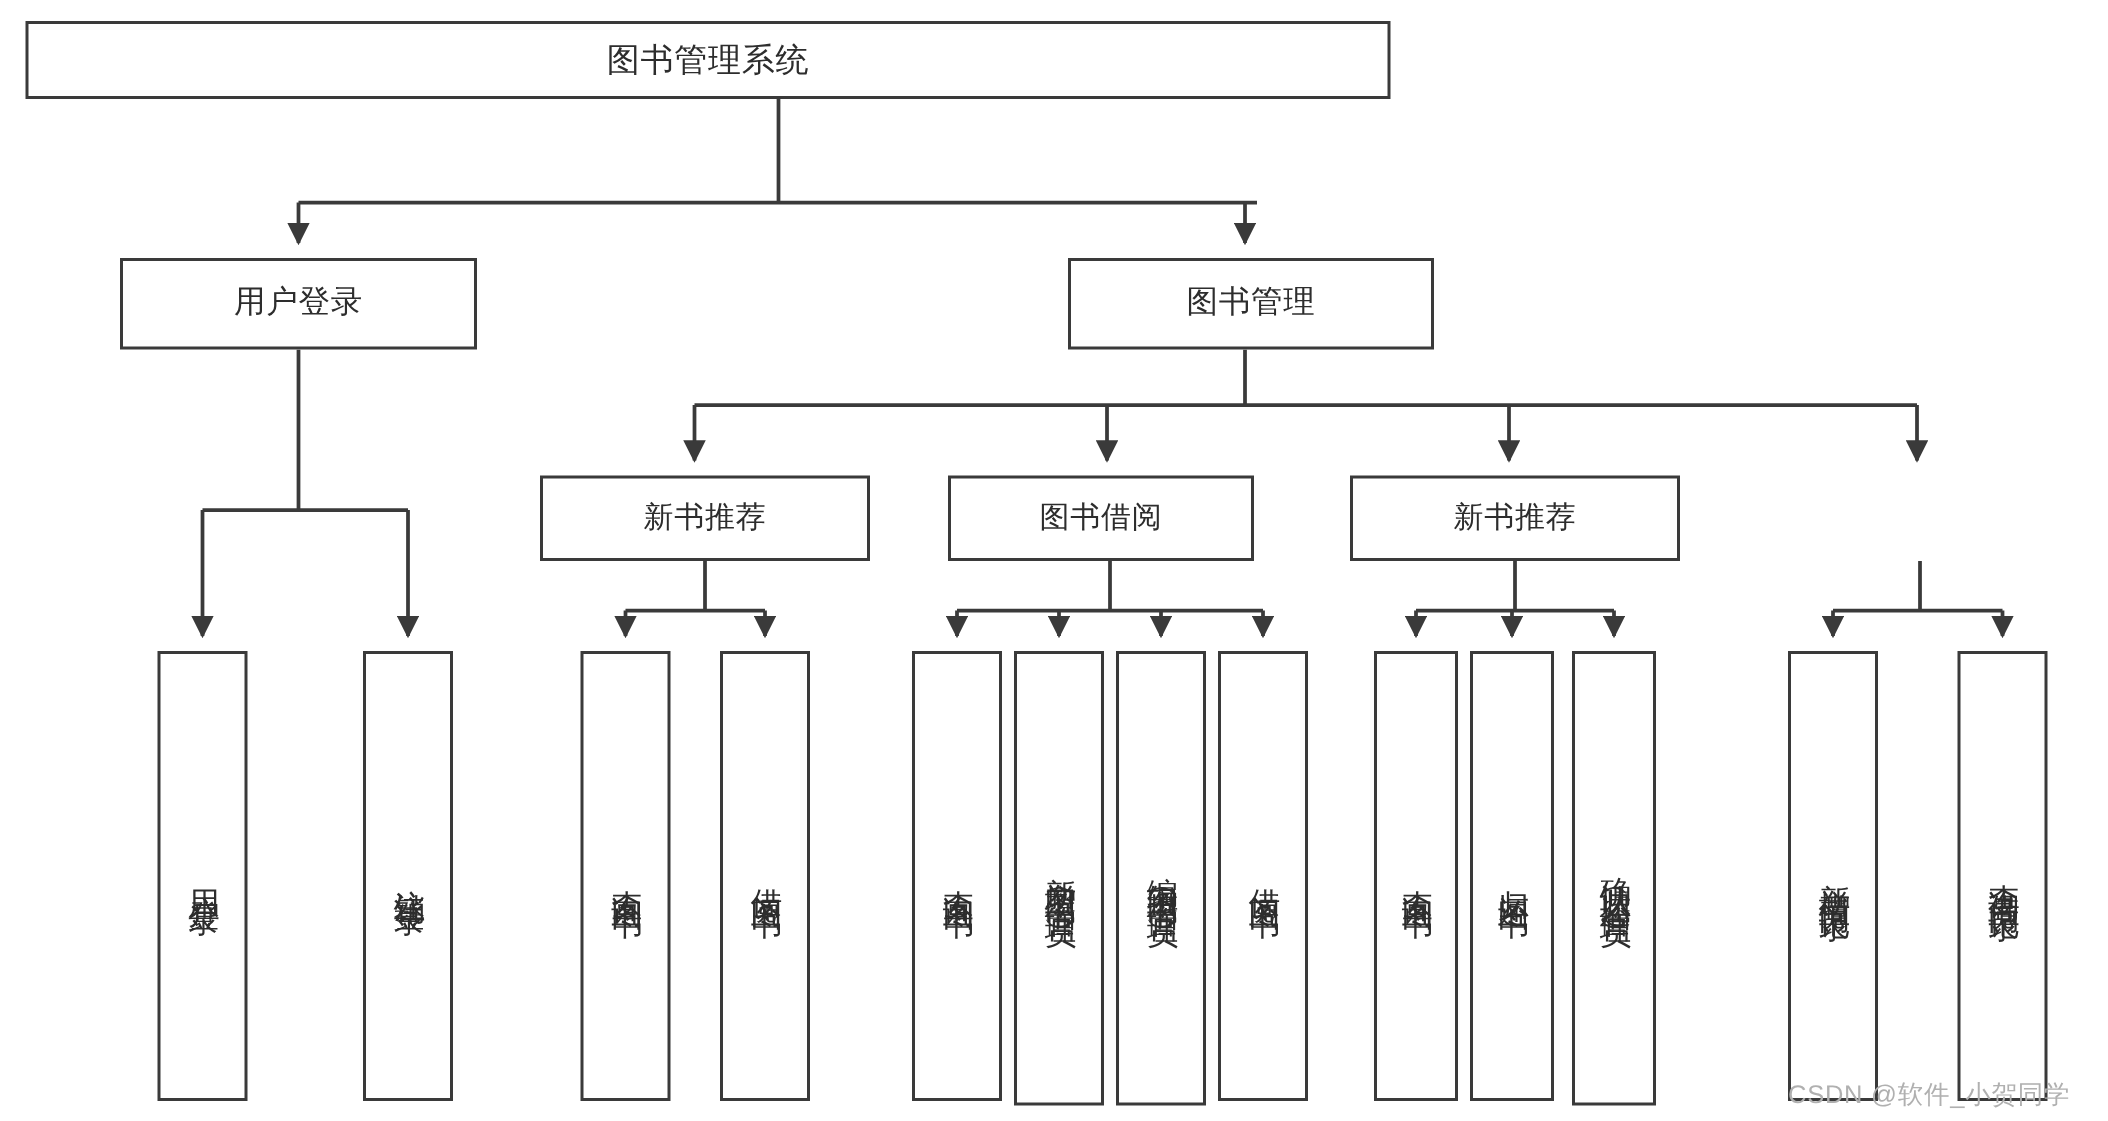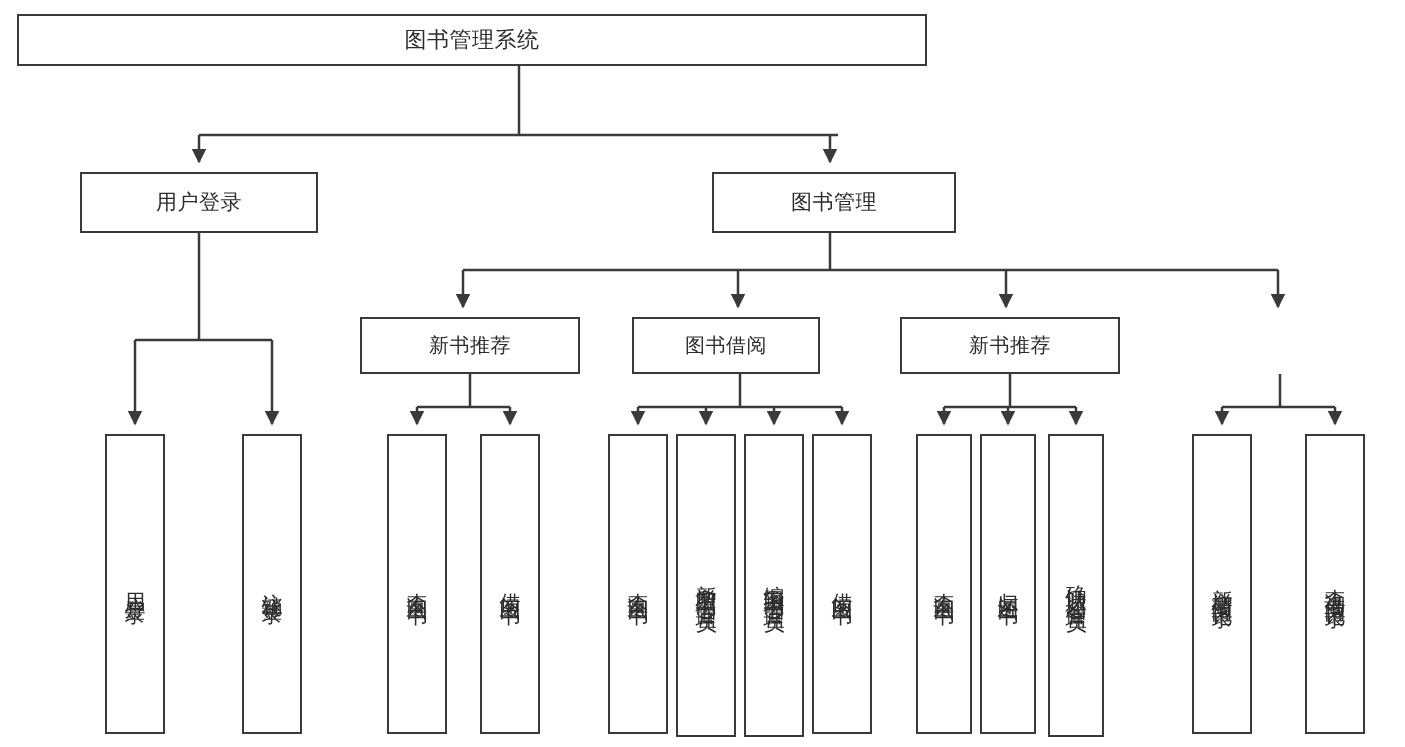--- a/index.html
+++ b/index.html
@@ -127,21 +127,21 @@
   </div>
 
   <div class="node level1" style="left:712px;top:172px;width:244px;height:61px;">
     <span class="node-label">图书管理</span>
   </div>
 
   <div class="node level2" style="left:360px;top:317px;width:220px;height:57px;">
     <span class="node-label">新书推荐</span>
   </div>
 
-  <div class="node level2" style="left:632px;top:317px;width:188px;height:57px;">
+  <div class="node level2" style="left:632px;top:317px;width:204px;height:57px;">
     <span class="node-label">图书借阅</span>
   </div>
 
   <div class="node level2" style="left:900px;top:317px;width:220px;height:57px;">
     <span class="node-label">新书推荐</span>
   </div>
 
 
   <div class="node vertical" style="left:105px;top:434px;width:60px;height:300px;">
     <span class="node-label">用户登录</span>
@@ -188,14 +188,15 @@
   </div>
 
   <div class="node vertical" style="left:1192px;top:434px;width:60px;height:300px;">
     <span class="node-label">新增借阅记录</span>
   </div>
 
   <div class="node vertical" style="left:1305px;top:434px;width:60px;height:300px;">
     <span class="node-label">查询借阅记录</span>
   </div>
 
+  <div class="watermark" style="left:1192px;top:718px;">CSDN @软件_小贺同学</div>
 
 </div>
 
 </body></html>

